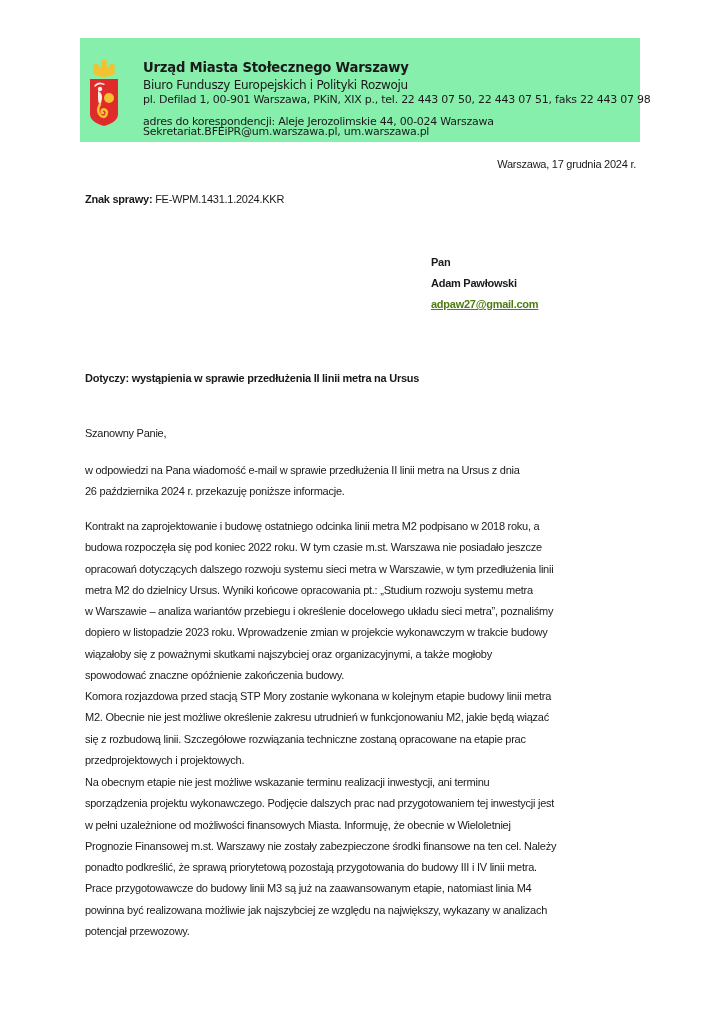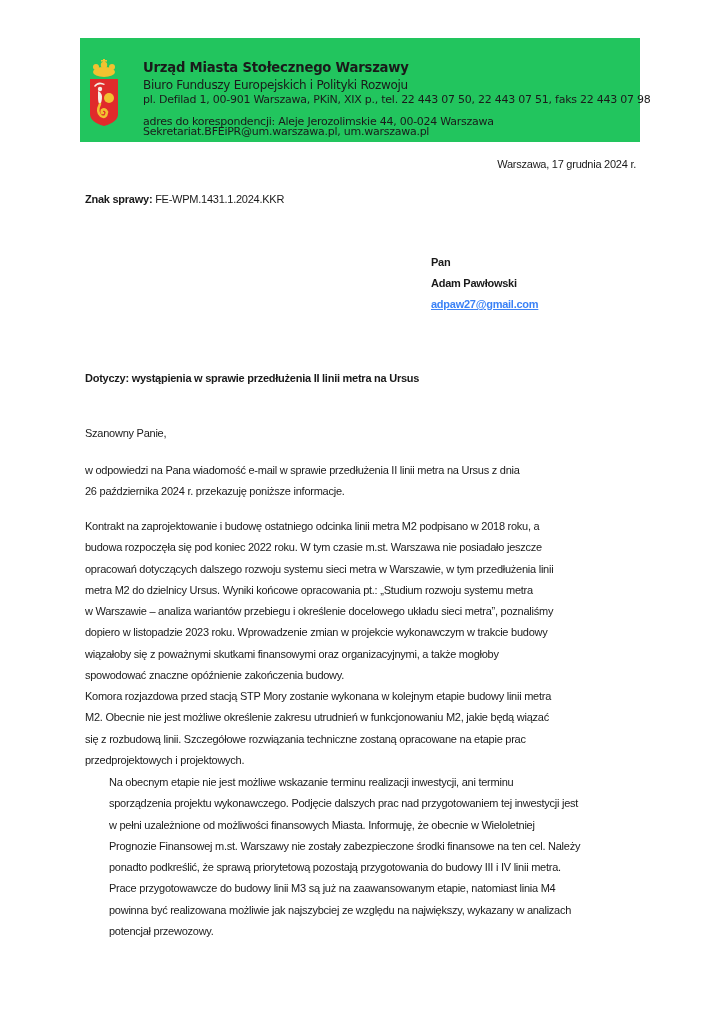--- a/index.html
+++ b/index.html
@@ -14,21 +14,21 @@
       overflow: hidden;
       color: #1a1a1a;
       font-family: "Liberation Sans", sans-serif;
     }
     .letterhead {
       position: absolute;
       left: 80px;
       top: 38px;
       width: 560px;
       height: 104px;
-      background: #22c55e;
+      background: #86efac;
     }
     .crest {
       position: absolute;
       left: 8px;
       top: 14px;
       width: 32px;
       height: 80px;
     }
     .lh-text {
       position: absolute;
@@ -76,21 +76,21 @@
     }
     .ref b { font-weight: bold; }
     .recipient {
       position: absolute;
       left: 431px;
       top: 252px;
       line-height: 21px;
       font-weight: bold;
     }
     .recipient a {
-      color: #3b82f6;
+      color: #4d7c0f;
     }
     .subject {
       position: absolute;
       left: 85px;
       top: 372px;
       font-weight: bold;
       white-space: nowrap;
     }
     .salutation {
       position: absolute;
@@ -104,21 +104,21 @@
       width: 560px;
       line-height: 21.3px;
     }
     .para .ln {
       display: block;
       white-space: nowrap;
     }
     .p1 { top: 460px; }
     .p2 { top: 516px; }
     .p3 { top: 686px; }
-    .p4 { top: 772px; margin-left: 24px; }
+    .p4 { top: 772px; }
   </style>
 </head>
 <body>
 
 <div class="letterhead">
   <svg class="crest" viewBox="0 0 32 80">
 
     <g fill="#f2c230">
       <ellipse cx="16" cy="20" rx="11" ry="5"></ellipse>
       <circle cx="8" cy="15" r="3"></circle>
@@ -169,21 +169,21 @@
   <span class="ln">26 października 2024 r. przekazuję poniższe informacje.</span>
 </div>
 
 <div class="para p2 body-font">
   <span class="ln">Kontrakt na zaprojektowanie i budowę ostatniego odcinka linii metra M2 podpisano w 2018 roku, a</span>
   <span class="ln">budowa rozpoczęła się pod koniec 2022 roku. W tym czasie m.st. Warszawa nie posiadało jeszcze</span>
   <span class="ln">opracowań dotyczących dalszego rozwoju systemu sieci metra w Warszawie, w tym przedłużenia linii</span>
   <span class="ln">metra M2 do dzielnicy Ursus. Wyniki końcowe opracowania pt.: „Studium rozwoju systemu metra</span>
   <span class="ln">w Warszawie – analiza wariantów przebiegu i określenie docelowego układu sieci metra”, poznaliśmy</span>
   <span class="ln">dopiero w listopadzie 2023 roku. Wprowadzenie zmian w projekcie wykonawczym w trakcie budowy</span>
-  <span class="ln">wiązałoby się z poważnymi skutkami finansowymi oraz organizacyjnymi, a także mogłoby</span>
+  <span class="ln">wiązałoby się z poważnymi skutkami najszybciej oraz organizacyjnymi, a także mogłoby</span>
   <span class="ln">spowodować znaczne opóźnienie zakończenia budowy.</span>
 </div>
 
 <div class="para p3 body-font">
   <span class="ln">Komora rozjazdowa przed stacją STP Mory zostanie wykonana w kolejnym etapie budowy linii metra</span>
   <span class="ln">M2. Obecnie nie jest możliwe określenie zakresu utrudnień w funkcjonowaniu M2, jakie będą wiązać</span>
   <span class="ln">się z rozbudową linii. Szczegółowe rozwiązania techniczne zostaną opracowane na etapie prac</span>
   <span class="ln">przedprojektowych i projektowych.</span>
 </div>
 

